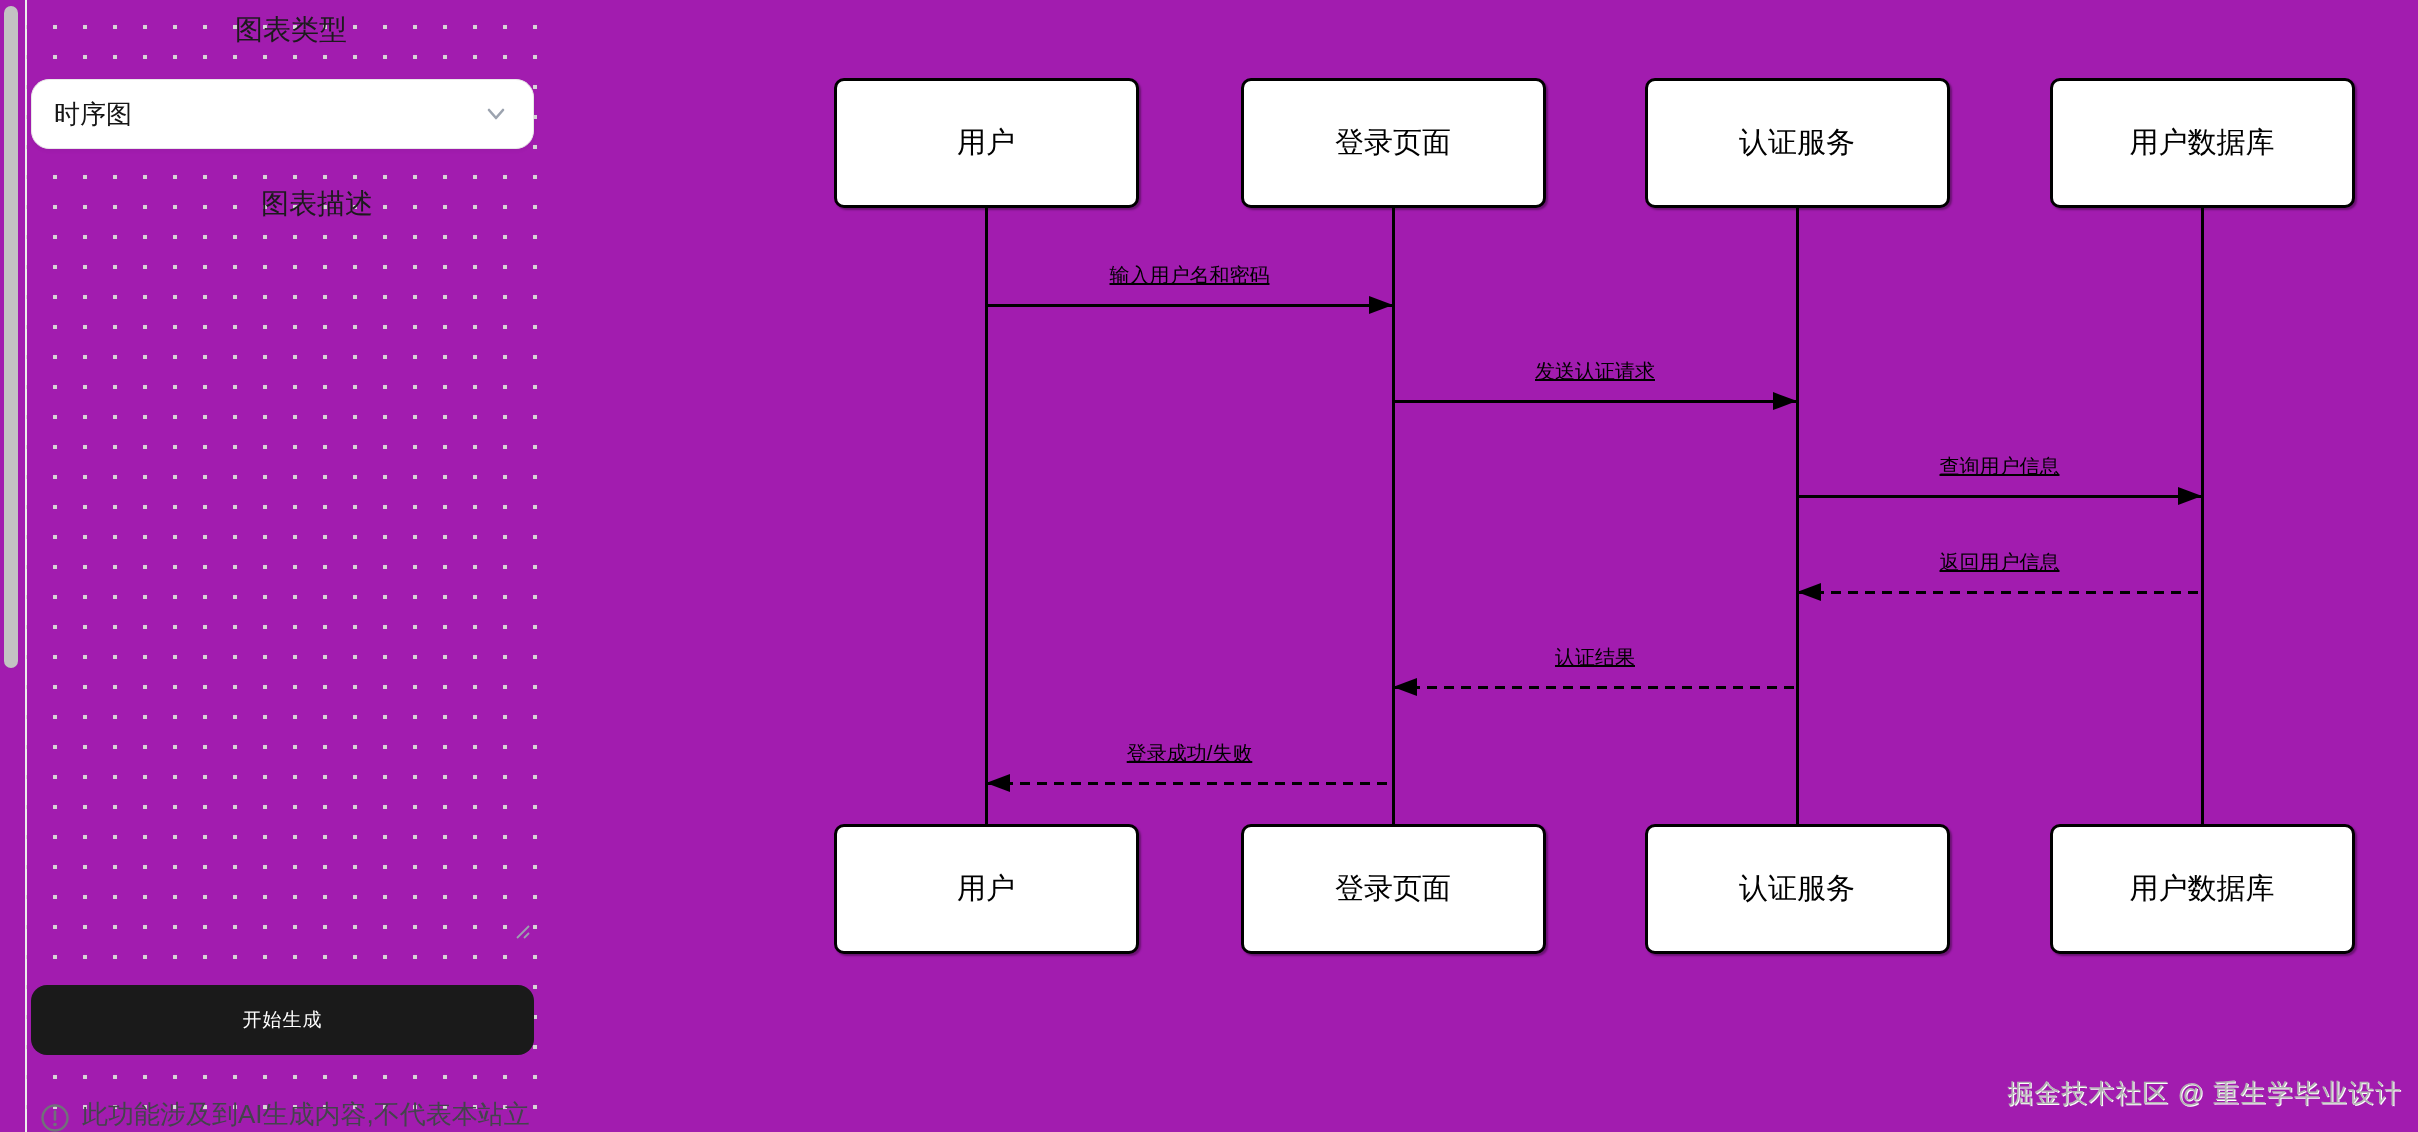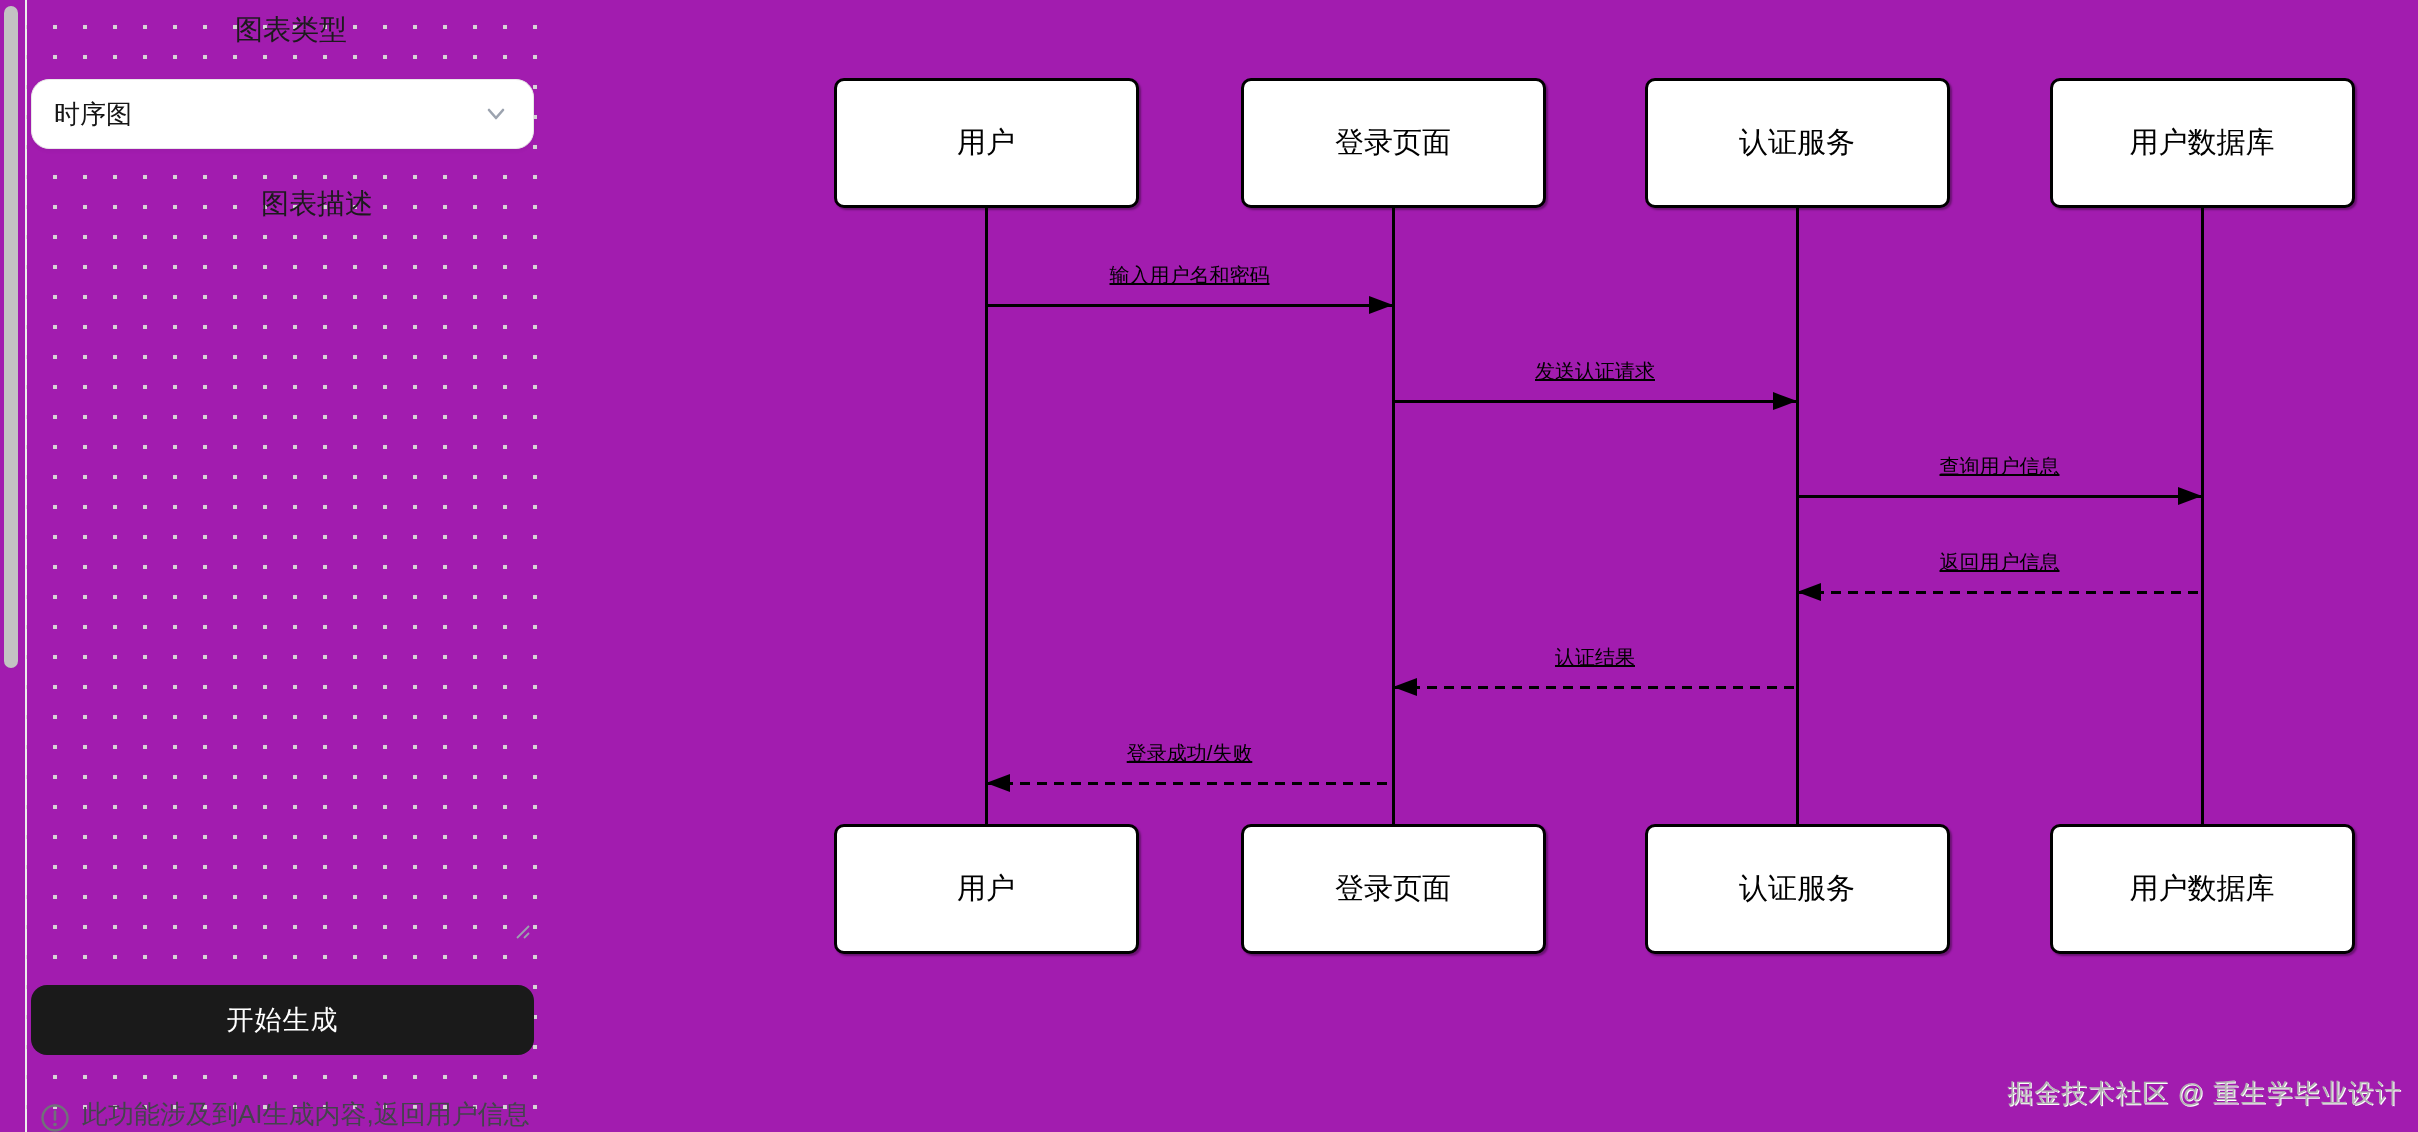--- a/index.html
+++ b/index.html
@@ -42,21 +42,21 @@
     border:1.5px solid #e8e8e8;border-radius:18px;
     box-shadow:0 2px 4px rgba(0,0,0,0.04);
     padding:20px 22px;font-family:"Liberation Sans",sans-serif;
     font-size:26px;color:#1b1b1b;resize:none;outline:none;
   }
   .desc-textarea::placeholder{color:#a9a9a9;}
   .resize-handle{position:absolute;left:486px;top:921px;width:20px;height:20px;}
   .generate-btn{
     position:absolute;left:5px;top:985px;width:503px;height:70px;
     background:#1a1a1a;border:none;border-radius:16px;
-    color:#ffffff;font-size:27px;font-family:"Liberation Sans",sans-serif;
+    color:#ffffff;font-size:19px;font-family:"Liberation Sans",sans-serif;
     display:flex;align-items:center;justify-content:center;cursor:pointer;
     letter-spacing:1px;
   }
   .disclaimer{
     position:absolute;left:14px;top:1097px;display:flex;align-items:flex-start;gap:12px;
   }
   .disclaimer svg{flex:0 0 auto;margin-top:6px;}
   .disclaimer-text{
     font-size:26px;color:#44444c;white-space:nowrap;line-height:34px;
   }
@@ -114,21 +114,21 @@
     </svg>
 
     <button class="generate-btn">开始生成</button>
 
     <div class="disclaimer">
       <svg width="30" height="30" viewBox="0 0 30 30">
         <circle cx="15" cy="15" r="12.5" fill="none" stroke="#71717a" stroke-width="2.4"></circle>
         <line x1="15" y1="8.5" x2="15" y2="16.5" stroke="#71717a" stroke-width="2.6" stroke-linecap="round"></line>
         <circle cx="15" cy="21.5" r="1.8" fill="#71717a"></circle>
       </svg>
-      <span class="disclaimer-text">此功能涉及到AI生成内容,返回用户信息</span>
+      <span class="disclaimer-text">此功能涉及到AI生成内容,不代表本站立</span>
     </div>
   </div>
 
   <div class="diagram">
       <div class="actor-box" style="left: 833.5px; top: 78px;">用户</div>
       <div class="actor-box" style="left: 833.5px; top: 824px;">用户</div>
       <div class="lifeline" style="left: 984.5px; top: 208px; height: 616px;"></div>
       <div class="actor-box" style="left: 1240.5px; top: 78px;">登录页面</div>
       <div class="actor-box" style="left: 1240.5px; top: 824px;">登录页面</div>
       <div class="lifeline" style="left: 1391.5px; top: 208px; height: 616px;"></div>

